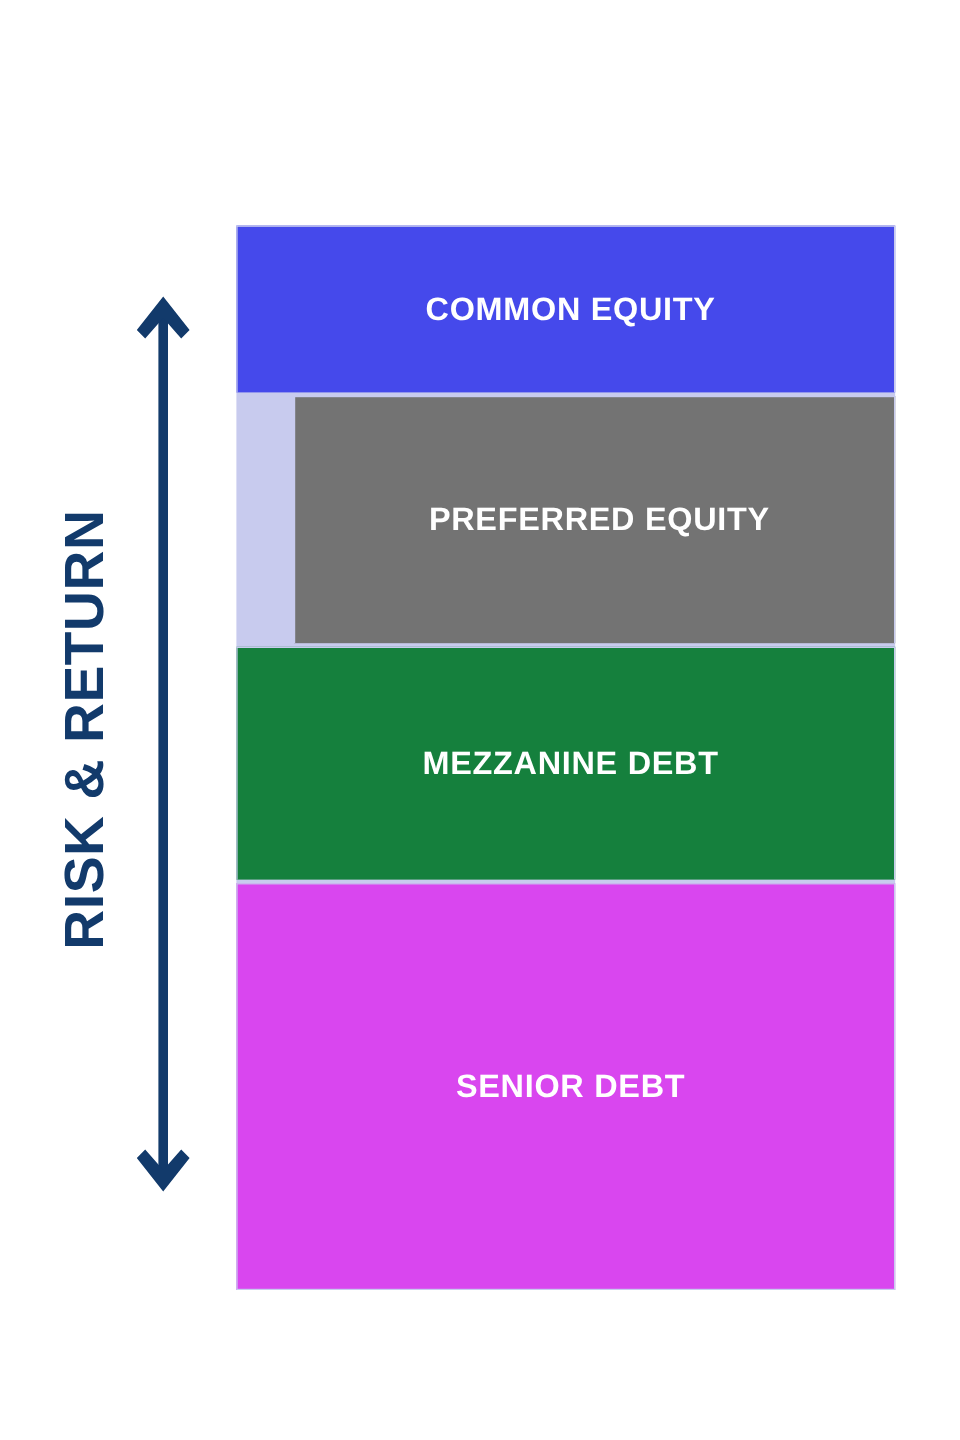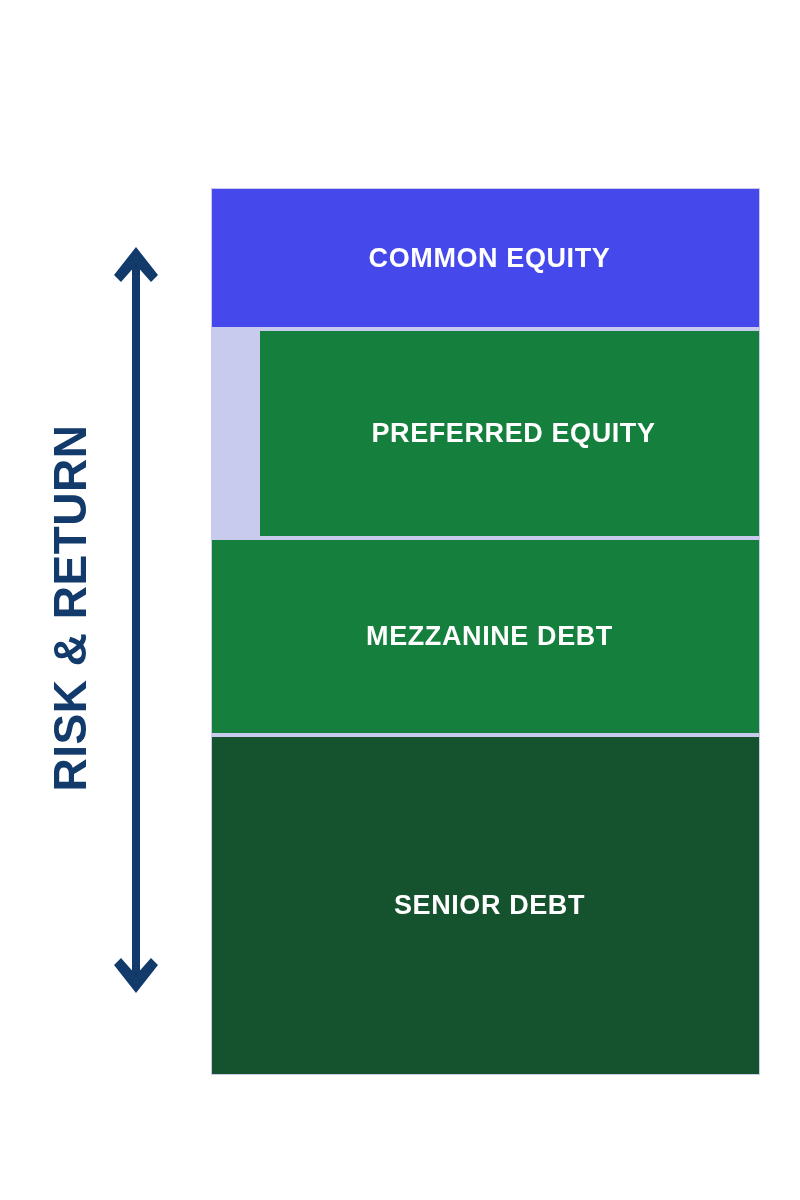--- a/index.html
+++ b/index.html
@@ -52,21 +52,21 @@
     left: 110px;
     top: 245px;
     width: 52px;
     height: 750px;
   }
 
   
 
   .stack {
     position: absolute;
-    left: 211px;
+    left: 197px;
     top: 188px;
     width: 549px;
     height: 887px;
     display: flex;
     flex-direction: column;
     background: #c8cbee;
   }
 
   .tier {
     position: relative;
@@ -121,27 +121,27 @@
     </svg>
 
   </div>
 
   <div class="stack">
 
     <div class="tier tier-common" style="background:#4549eb;">
       <span class="tier-label">COMMON EQUITY</span>
     </div>
 
-    <div class="tier tier-preferred" style="background:#15803d;margin-left:48px;">
+    <div class="tier tier-preferred" style="background:#737373;margin-left:48px;">
       <span class="tier-label">PREFERRED EQUITY</span>
     </div>
 
     <div class="tier tier-mezzanine" style="background:#15803d;">
       <span class="tier-label">MEZZANINE DEBT</span>
     </div>
 
-    <div class="tier tier-senior" style="background:#14532d;">
+    <div class="tier tier-senior" style="background:#d946ef;">
       <span class="tier-label">SENIOR DEBT</span>
     </div>
 
   </div>
 
 </div>
 
 </body></html>

